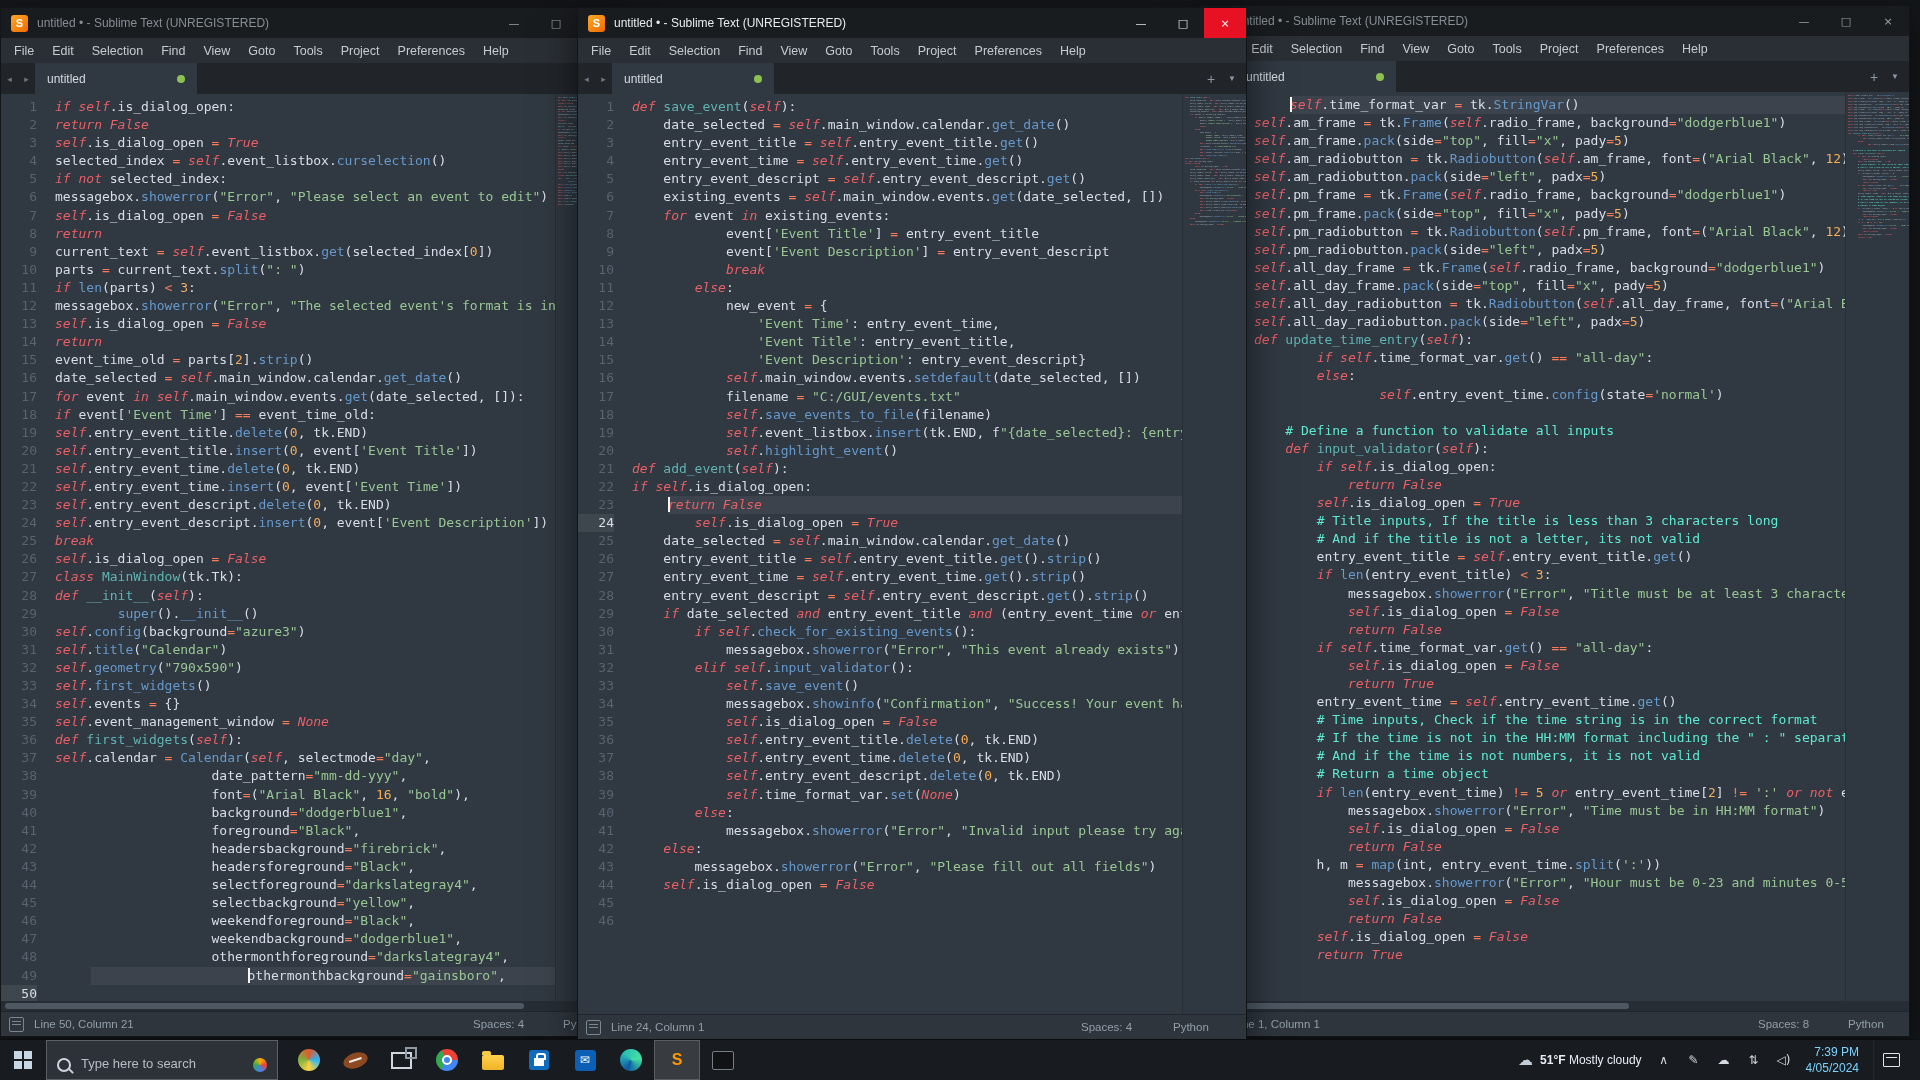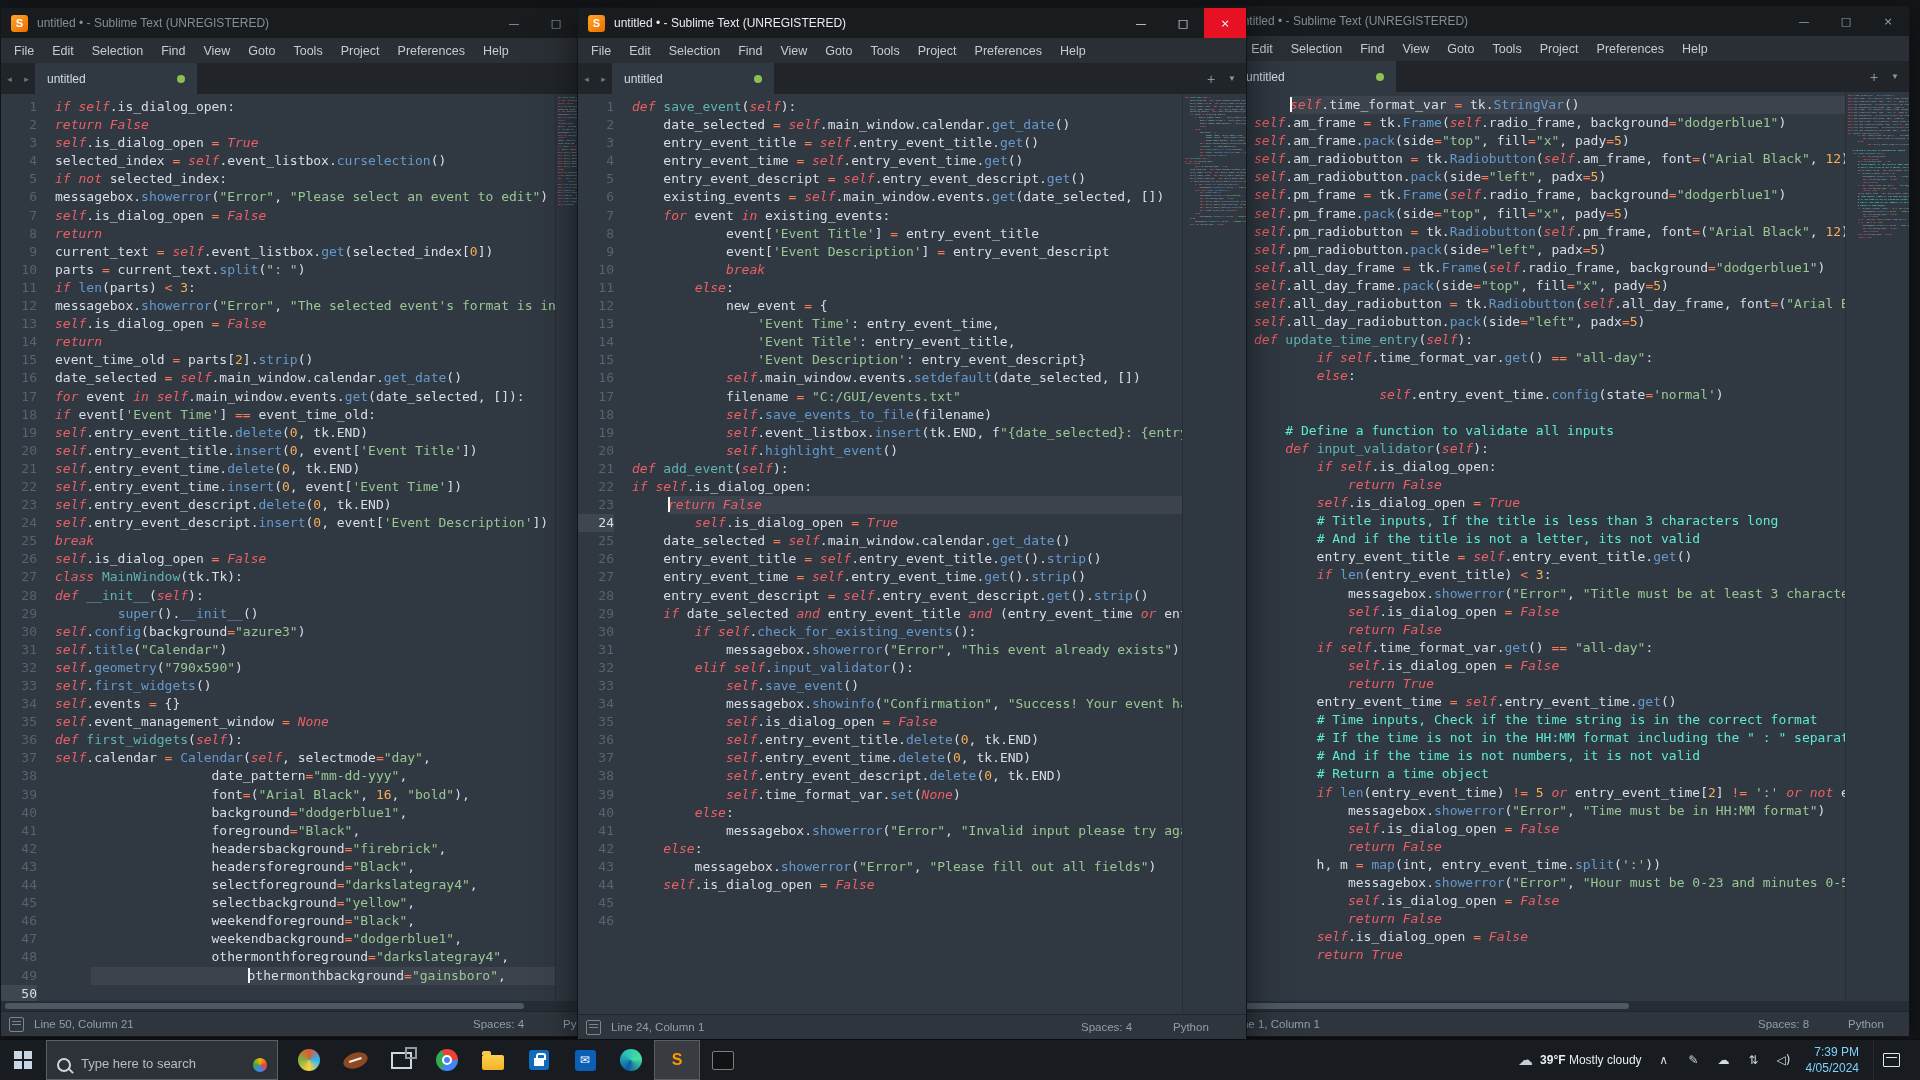--- a/index.html
+++ b/index.html
@@ -760,21 +760,21 @@
       <div class="tb-btn active">
           <span class="ico-sublime">S</span>
         </div>
       <div class="tb-btn">
           <span class="ico-terminal"></span>
         </div>
     </div>
     <div class="tb-right">
       <div class="tb-weather">
         <span class="wx-icon">☁</span>
-        <span><b>39°F</b>
+        <span><b>51°F</b>
           <span>Mostly cloudy</span></span>
       </div>
       <span class="tray-ico">∧</span>
       <span class="tray-ico">✎</span>
       <span class="tray-ico">☁</span>
       <span class="tray-ico">⇅</span>
       <span class="tray-ico">◁)</span>
       <div class="tb-clock">
         <div>7:39 PM</div>
         <div>4/05/2024</div>

